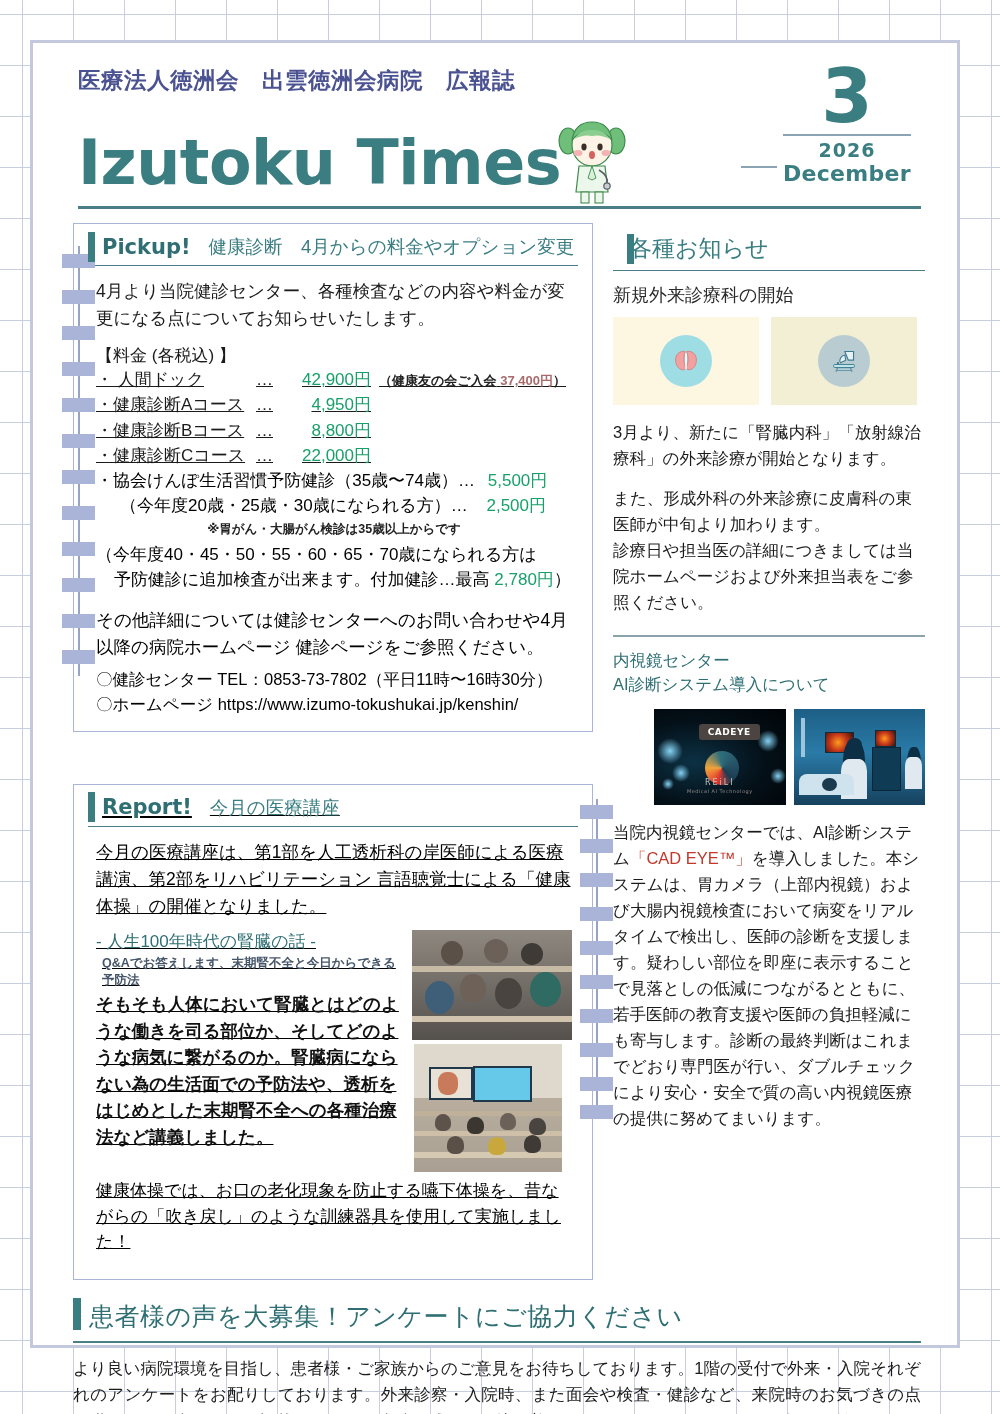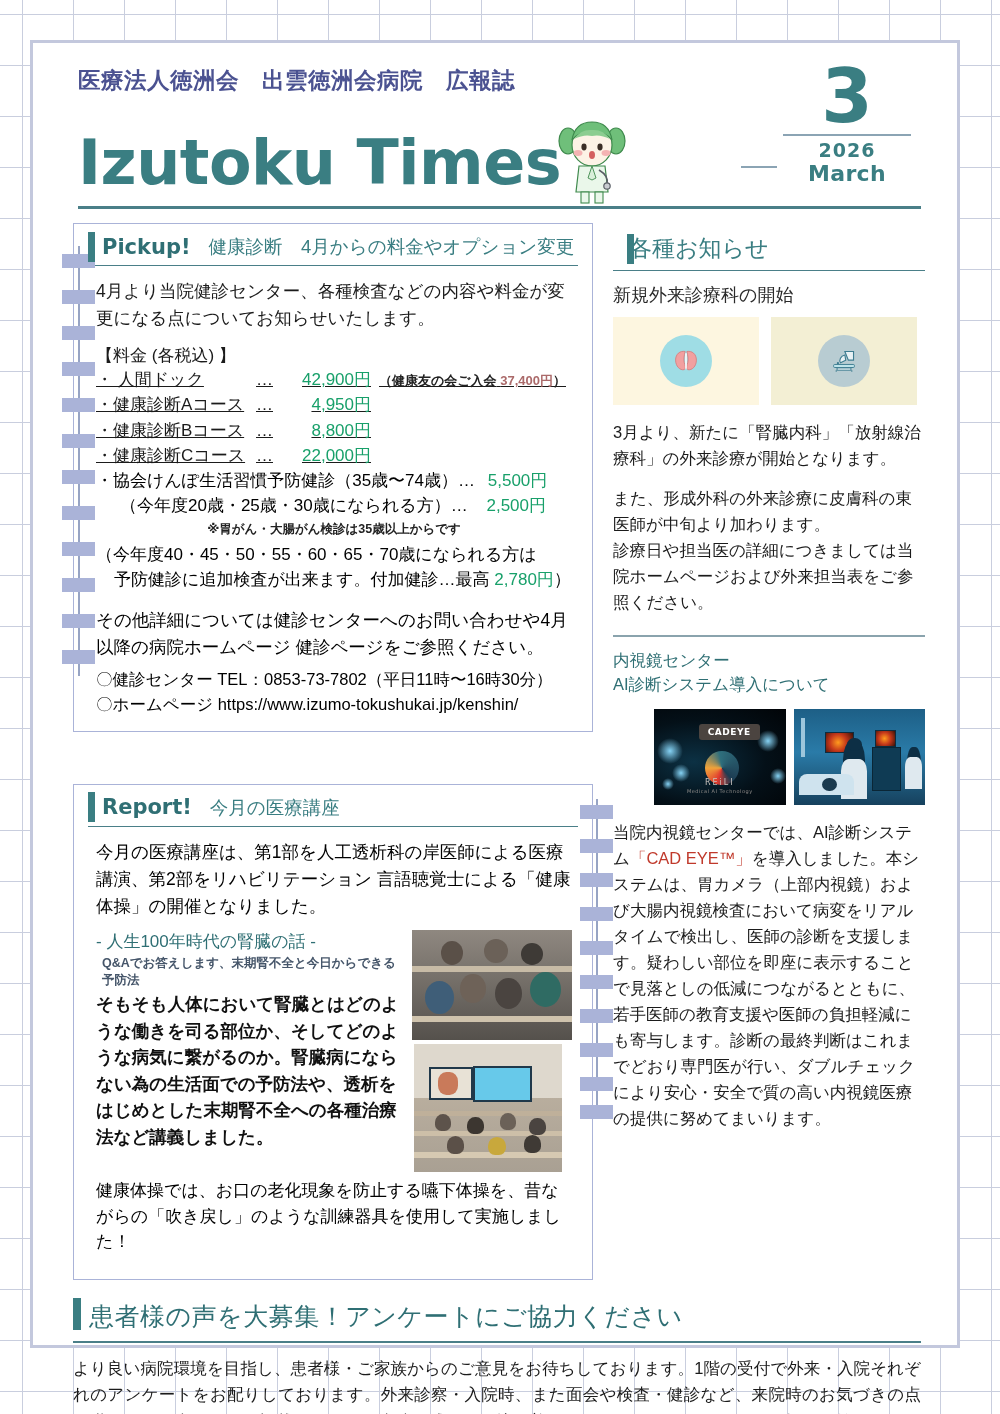--- a/index.html
+++ b/index.html
@@ -355,21 +355,21 @@
           <circle cx="52" cy="86" r="3.2" fill="#c9ccd1" stroke="#5a5f66" stroke-width="1.2"></circle>
         </svg>
       </div>
 
       <div class="date-dash"></div>
 
       <div class="datebox">
         <div class="month-num">3</div>
         <div class="date-rule"></div>
         <div class="year">2026</div>
-        <div class="month-en">March</div>
+        <div class="month-en">December</div>
       </div>
     </div>
     <div class="masthead-rule"></div>
   </div>
 
   <div class="columns">
 
     <div class="col-left">
 
       <div class="box" style="position:relative;">
@@ -443,21 +443,21 @@
             </div>
           </div>
 
           <div class="p-tail">その他詳細については健診センターへのお問い合わせや4月以降の病院ホームページ 健診ページをご参照ください。</div>
 
           <div class="p-contact" style="margin-top:6px">〇健診センター TEL：0853-73-7802（平日11時〜16時30分）</div>
           <div class="p-contact">〇ホームページ https://www.izumo-tokushukai.jp/kenshin/</div>
         </div>
       </div>
 
-      <div class="box" style="margin-top:52px; position:relative;">
+      <div class="box" style="margin-top:52px; position:relative;text-decoration:underline;">
 
         <div class="filmstrip" style="right:-22px; top:14px; height:318px;">
           <div class="line"></div>
           <div class="tick" style="top:6px"></div>
           <div class="tick" style="top:40px"></div>
           <div class="tick" style="top:74px"></div>
           <div class="tick" style="top:108px"></div>
           <div class="tick" style="top:142px"></div>
           <div class="tick" style="top:176px"></div>
           <div class="tick" style="top:210px"></div>

